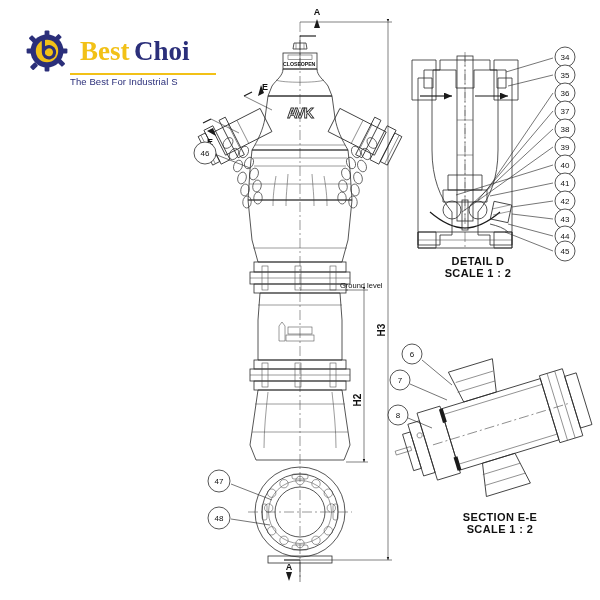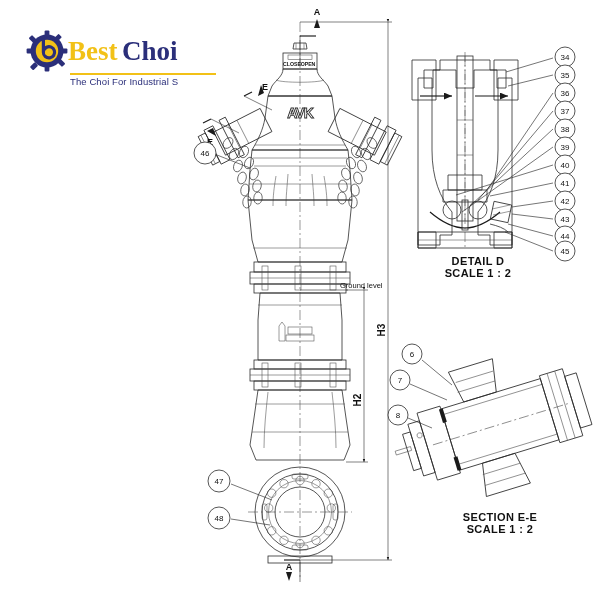--- a/index.html
+++ b/index.html
@@ -20,21 +20,21 @@
   .lead{stroke:#2b2b2b;fill:none;stroke-width:.65;}
   .hatchL{stroke:#3a3a3a;stroke-width:.45;}
   .fillk{fill:#1a1a1a;}
   .balloon circle{fill:#fff;stroke:#2b2b2b;stroke-width:.8;}
   .balloon text{font-family:"Liberation Sans",sans-serif;font-size:8px;fill:#111;text-anchor:middle;dominant-baseline:central;}
   .cap{font-family:"Liberation Sans",sans-serif;font-size:11px;font-weight:bold;fill:#111;text-anchor:middle;letter-spacing:.4px;}
   .dimtxt{font-family:"Liberation Sans",sans-serif;font-size:10px;font-weight:bold;fill:#111;}
   .smtxt{font-family:"Liberation Sans",sans-serif;font-size:7.5px;fill:#111;}
   .secletter{font-family:"Liberation Sans",sans-serif;font-size:9px;font-weight:bold;fill:#111;text-anchor:middle;}
   .logo-wrap{position:absolute;left:26px;top:30px;width:190px;height:52px;}
-  .logo-row{display:flex;align-items:center;gap:0;}
+  .logo-row{display:flex;align-items:center;gap:12px;}
   .logo-text{font-family:"Liberation Serif", serif;font-weight:bold;font-size:27px;line-height:1;}
   .lt-best{color:#f2c117;}
   .lt-choice{color:#2b2f7a;}
   .logo-rule{height:2px;background:#f2c117;margin:1px 0 1px 44px;width:146px;}
   .logo-tag{font-family:"Liberation Sans",sans-serif;font-size:9.5px;color:#2b2f7a;margin-left:44px;letter-spacing:.1px;white-space:nowrap;}
 </style>
 </head>
 <body>
 
 <div id="sheet">
@@ -58,21 +58,21 @@
           <path d="M17.4 9.5 L17.4 22.2 A5.6 5.6 0 1 0 20.6 17.2 A5.6 5.6 0 0 0 17.4 22.2" fill="none" stroke="#2b2f7a" stroke-width="3.2" stroke-linecap="round"></path>
           <circle cx="21.6" cy="22.6" r="2.6" fill="#f2c117"></circle>
         </g>
       </svg>
       <div>
         <span class="logo-text lt-best">Best</span>
         <span class="logo-text lt-choice">Choi</span>
       </div>
     </div>
     <div class="logo-rule"></div>
-    <div class="logo-tag">The Choi For Industrial S</div>
+    <div class="logo-tag">The Best For Industrial S</div>
   </div>
 
   <svg width="600" height="600" viewBox="0 0 600 600">
     <defs>
       <pattern id="h45" width="5" height="5" patternUnits="userSpaceOnUse" patternTransform="rotate(45)">
         <line class="hatchL" x1="0" y1="0" x2="0" y2="5"></line>
       </pattern>
       <pattern id="h45b" width="5" height="5" patternUnits="userSpaceOnUse" patternTransform="rotate(-45)">
         <line class="hatchL" x1="0" y1="0" x2="0" y2="5"></line>
       </pattern>

